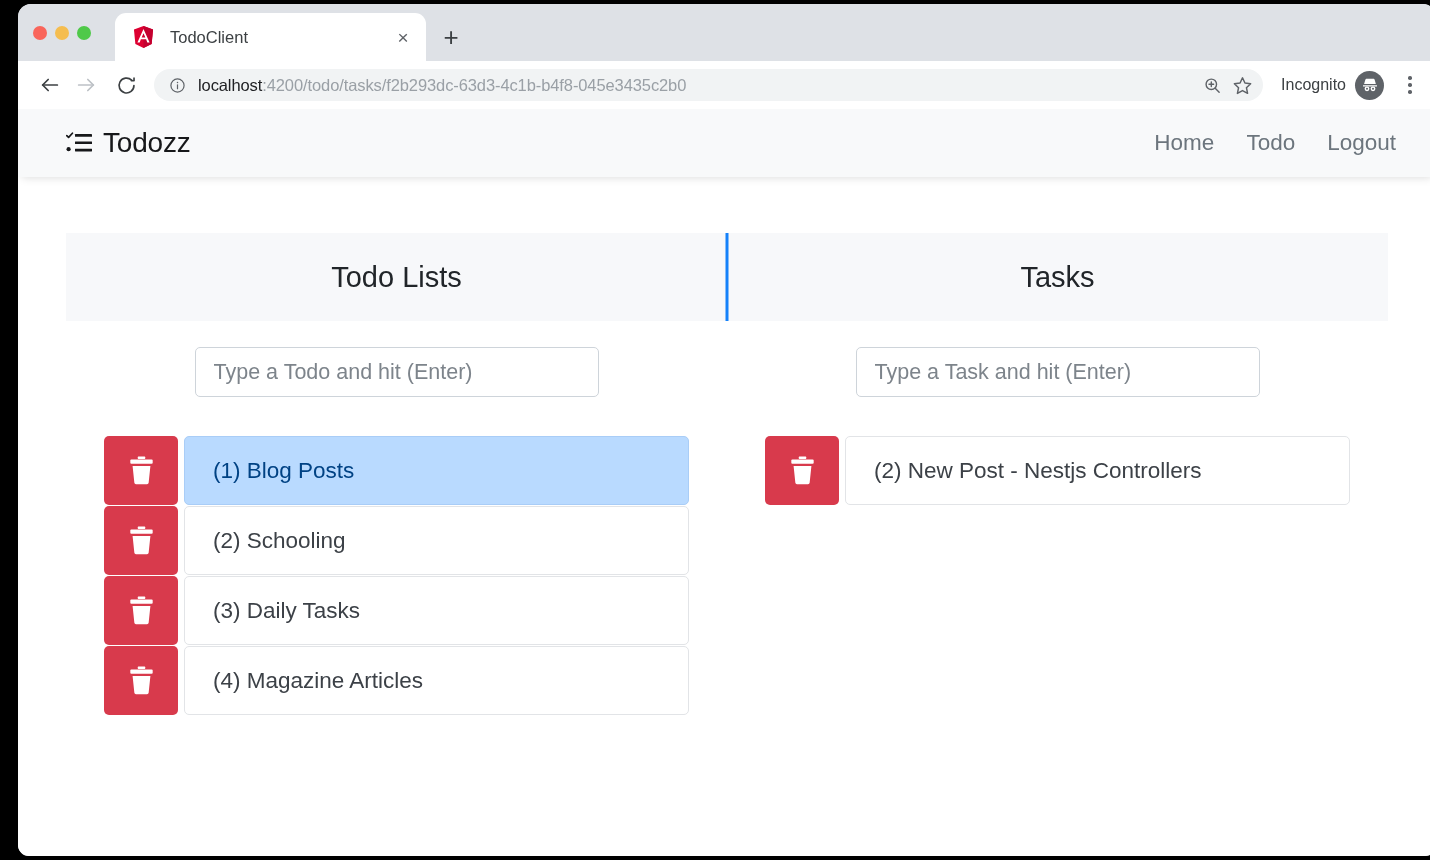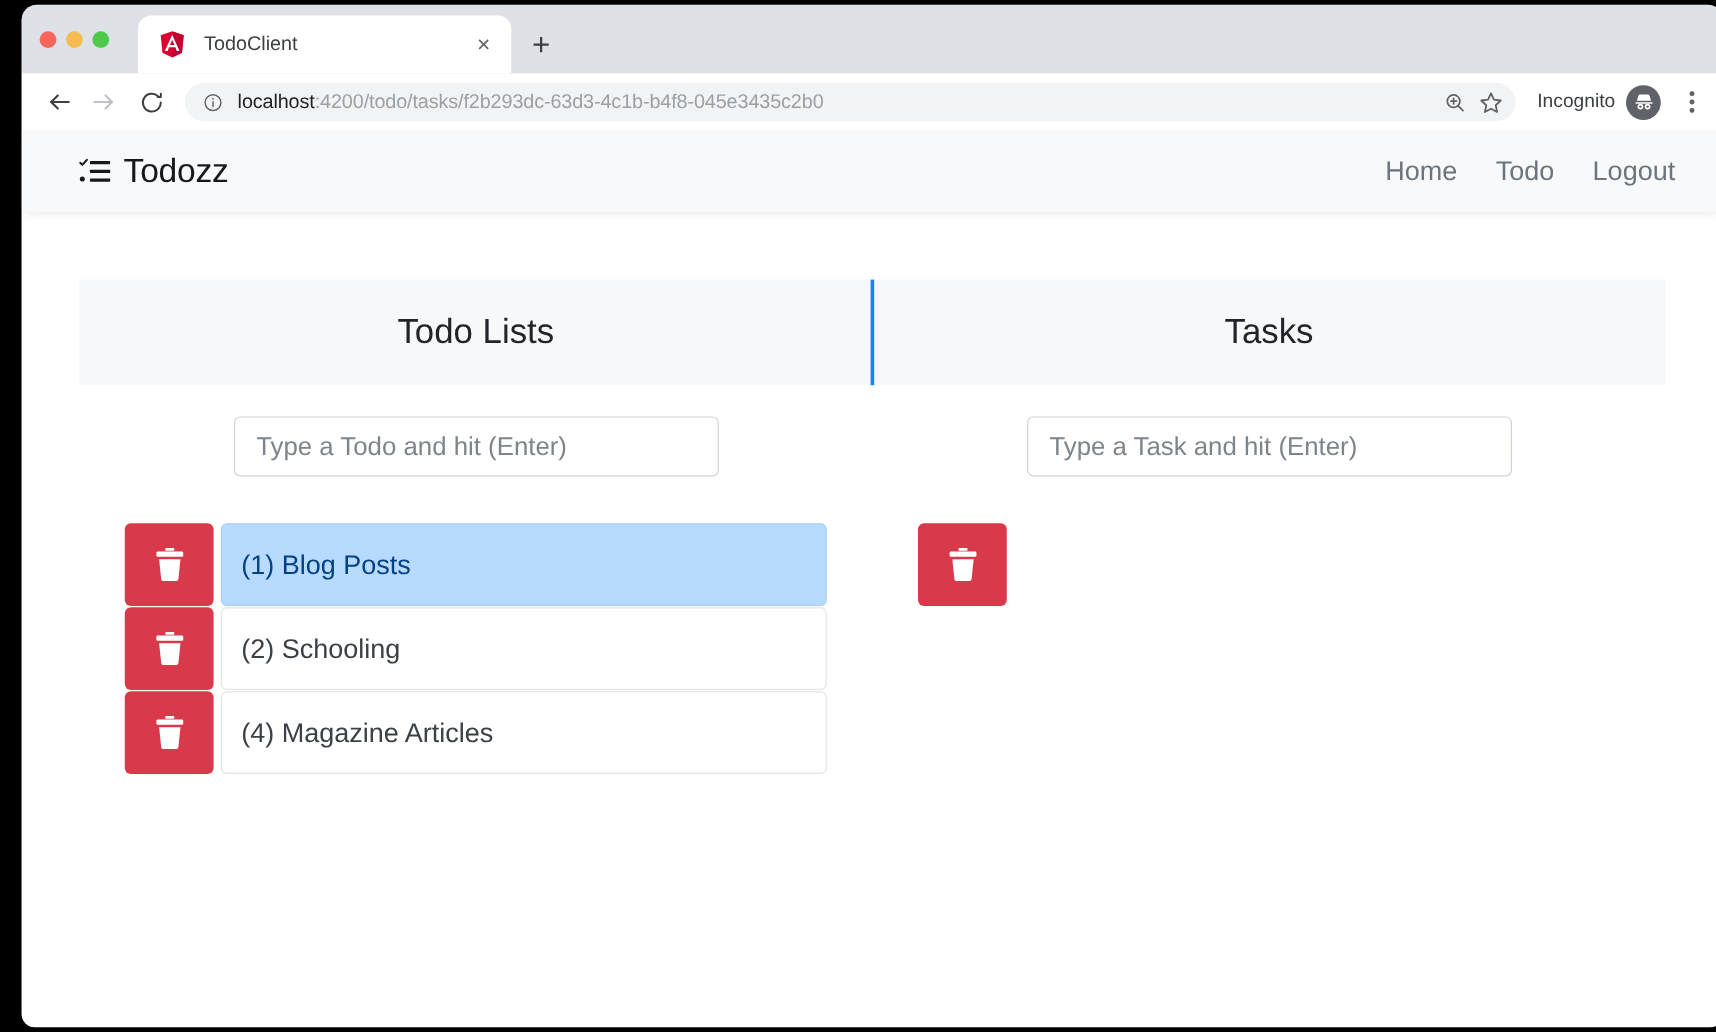--- a/index.html
+++ b/index.html
@@ -284,21 +284,21 @@
   .trash-icon { width: 25px; height: 29px; display: block; }
 
   .item-label {
     flex: 1;
     min-height: 69px;
     display: flex;
     align-items: center;
     border: 1px solid #e2e4e7;
     border-radius: 5px;
     background: #ffffff;
-    padding: 0 16px;
+    padding: 0 28px;
     font-size: 22.5px;
     color: #3c4147;
     cursor: pointer;
   }
   .item-label.selected {
     background: #b9daff;
     border-color: #a9cdf7;
     color: #004284;
   }
 </style>
@@ -448,20 +448,30 @@
                 <div class="item-label">(2) Schooling</div>
               </li>
               <li class="item-row">
                 <button class="delete-btn">
                   <svg class="trash-icon" viewBox="0 0 24 28">
                     <rect x="8.4" y="0.6" width="7.2" height="2.2" rx="0.6" fill="#fff"></rect>
                     <rect x="1.2" y="3.4" width="21.6" height="4.2" rx="1" fill="#fff"></rect>
                     <path d="M3.4 9.6 h17.2 l-1.7 16.2 a1.6 1.6 0 0 1 -1.6 1.4 H6.7 a1.6 1.6 0 0 1 -1.6 -1.4 Z" fill="#fff"></path>
                   </svg>
                 </button>
+                <div class="item-label">(3) Daily Tasks</div>
+              </li>
+              <li class="item-row">
+                <button class="delete-btn">
+                  <svg class="trash-icon" viewBox="0 0 24 28">
+                    <rect x="8.4" y="0.6" width="7.2" height="2.2" rx="0.6" fill="#fff"></rect>
+                    <rect x="1.2" y="3.4" width="21.6" height="4.2" rx="1" fill="#fff"></rect>
+                    <path d="M3.4 9.6 h17.2 l-1.7 16.2 a1.6 1.6 0 0 1 -1.6 1.4 H6.7 a1.6 1.6 0 0 1 -1.6 -1.4 Z" fill="#fff"></path>
+                  </svg>
+                </button>
                 <div class="item-label">(4) Magazine Articles</div>
               </li>
             </ul>
           </div>
         </div>
 
         <div class="panel-divider"></div>
 
         <div class="panel">
           <div class="panel-head">
@@ -471,20 +481,21 @@
             <input class="entry-input" type="text" placeholder="Type a Task and hit (Enter)" style="">
             <ul class="item-list">
               <li class="item-row">
                 <button class="delete-btn">
                   <svg class="trash-icon" viewBox="0 0 24 28">
                     <rect x="8.4" y="0.6" width="7.2" height="2.2" rx="0.6" fill="#fff"></rect>
                     <rect x="1.2" y="3.4" width="21.6" height="4.2" rx="1" fill="#fff"></rect>
                     <path d="M3.4 9.6 h17.2 l-1.7 16.2 a1.6 1.6 0 0 1 -1.6 1.4 H6.7 a1.6 1.6 0 0 1 -1.6 -1.4 Z" fill="#fff"></path>
                   </svg>
                 </button>
+                <div class="item-label">(2) New Post - Nestjs Controllers</div>
               </li>
             </ul>
           </div>
         </div>
 
       </div>
     </div>
 
   </div>
 </div>

